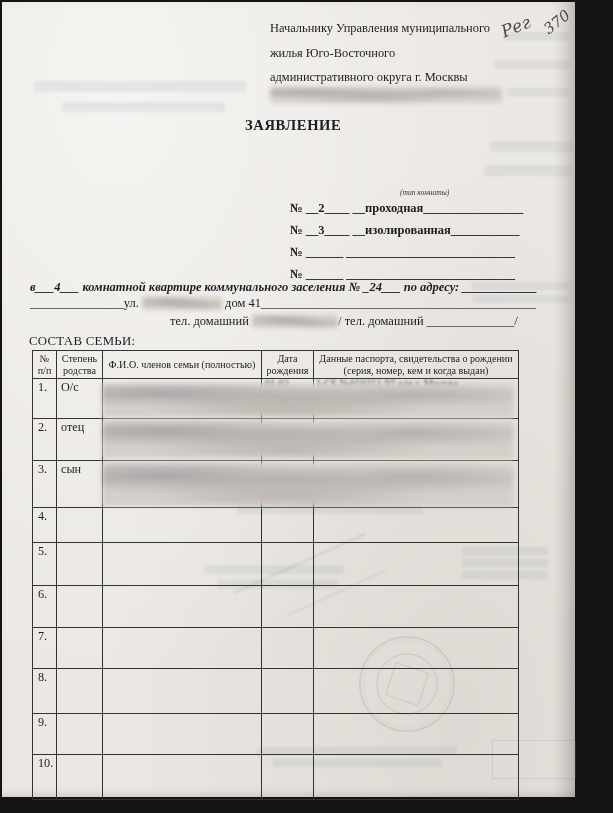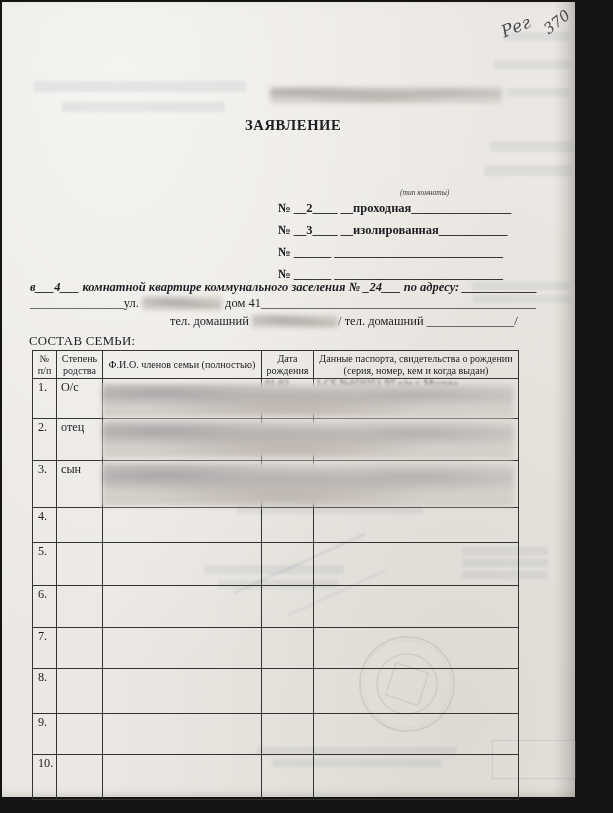--- a/index.html
+++ b/index.html
@@ -32,21 +32,21 @@
   
   .hdr{left:268px;top:14px;font-size:12.4px;line-height:24.5px;width:240px;}
   .reg{left:498px;top:10px;color:#4a4a52;transform:rotate(-16deg);font-style:italic;
        font-family:"DejaVu Serif",serif;}
   .reg .w{font-size:17px;display:inline-block;transform:rotate(-6deg);}
   .reg .n{font-size:15px;display:inline-block;transform:rotate(-22deg) translate(4px,8px);}
   .title{left:243px;top:115px;font-size:14.6px;font-weight:bold;letter-spacing:.6px;}
   .l1{left:42px;top:141px;font-size:12.5px;word-spacing:5.5px;white-space:nowrap;}
   .l2{left:28px;top:166px;font-size:12.5px;white-space:nowrap;}
   .hint{left:398px;top:186px;font-size:7.5px;font-style:italic;color:#3a3a40;}
-  .room{left:276px;font-size:12.5px;font-weight:bold;white-space:nowrap;}
+  .room{left:288px;font-size:12.5px;font-weight:bold;white-space:nowrap;}
   .apt{left:28px;top:278px;font-size:12.5px;font-weight:bold;white-space:nowrap;font-style:italic;}
   .street{left:28px;top:294px;font-size:12.5px;white-space:nowrap;}
   .phone{left:168px;top:312px;font-size:12.5px;white-space:nowrap;}
   .caption{left:27px;top:332px;font-size:12.8px;letter-spacing:.3px;}
   
   .tblwrap{left:30px;top:348px;width:486px;}
   table{border-collapse:collapse;width:486px;table-layout:fixed;}
   td,th{border:1.3px solid #33332f;vertical-align:top;padding:1px 3px;font-weight:normal;}
   th{font-size:10.1px;line-height:1.18;text-align:center;padding-top:2px;}
   td.no{font-size:12.2px;padding-left:5px;}
@@ -90,20 +90,25 @@
       <circle cx="50" cy="50" r="44" fill="none" stroke="#8a9c8c" stroke-width="1" stroke-dasharray="2,2"></circle>
       <circle cx="50" cy="50" r="30" fill="none" stroke="#8a9c8c" stroke-width="1.4"></circle>
       <rect x="33" y="33" width="34" height="34" fill="none" stroke="#8a9c8c" stroke-width="1.4" transform="rotate(18 50 50)"></rect>
     </svg>
 
     <div class="abs reg">
       <span class="w">Рег</span>
       <span class="n">370</span>
     </div>
 
+    <div class="abs hdr">
+      <div>Начальнику Управления муниципального</div>
+      <div>жилья Юго-Восточного</div>
+      <div>административного округа г. Москвы</div>
+    </div>
     <div class="blob" style="left:268px;top:85px;width:232px;height:16px;"></div>
 
     <div class="abs title">ЗАЯВЛЕНИЕ</div>
 
     <div class="abs hint">(тип комнаты)</div>
 
     <div class="abs room" style="top:199px;"><span>№</span> <span>__2____ __проходная________________</span></div>
     <div class="abs room" style="top:221px;"><span>№</span> <span>__3____ __изолированная___________</span></div>
     <div class="abs room" style="top:243px;"><span>№</span> <span>______ ___________________________</span></div>
     <div class="abs room" style="top:265px;"><span>№</span> <span>______ ___________________________</span></div>

